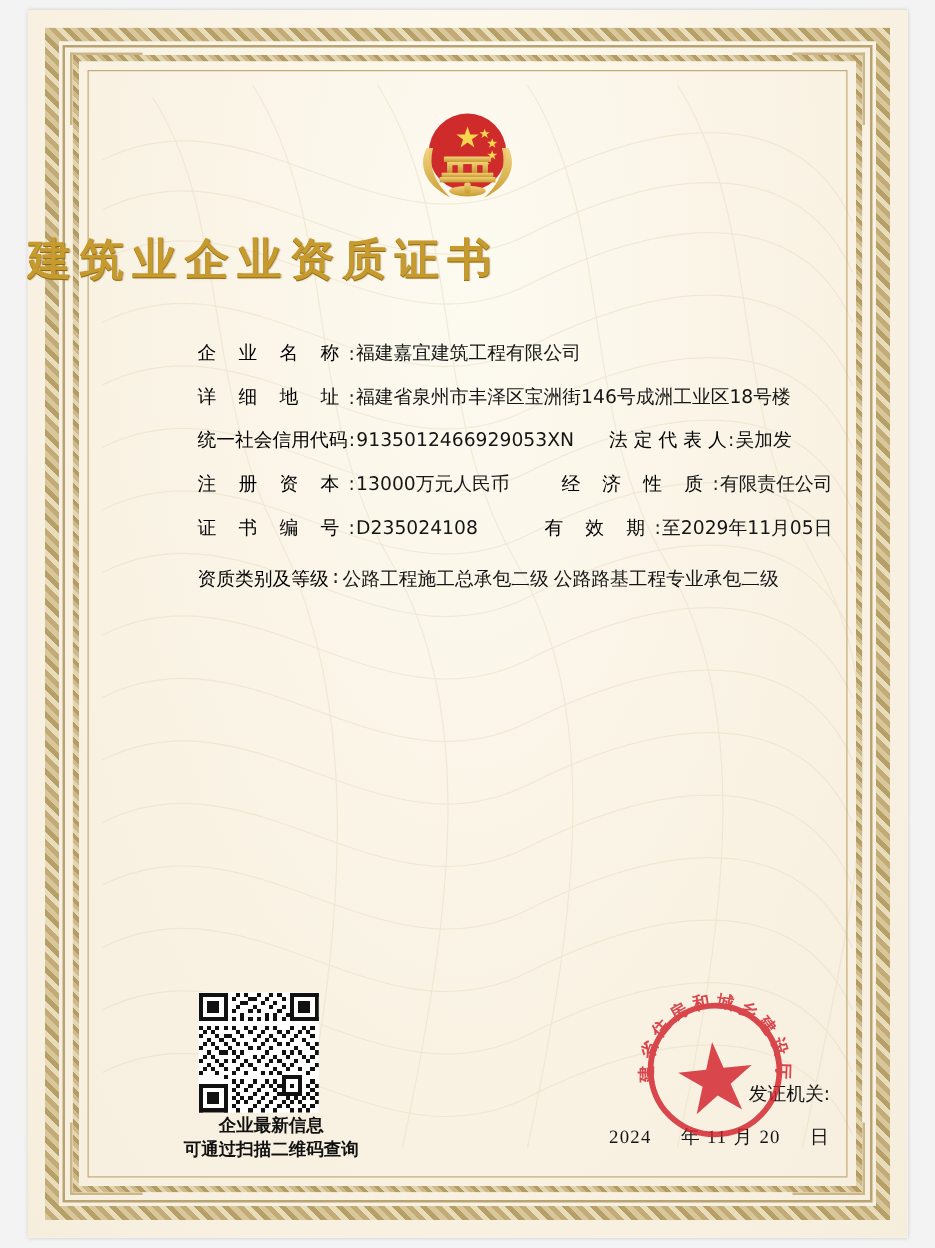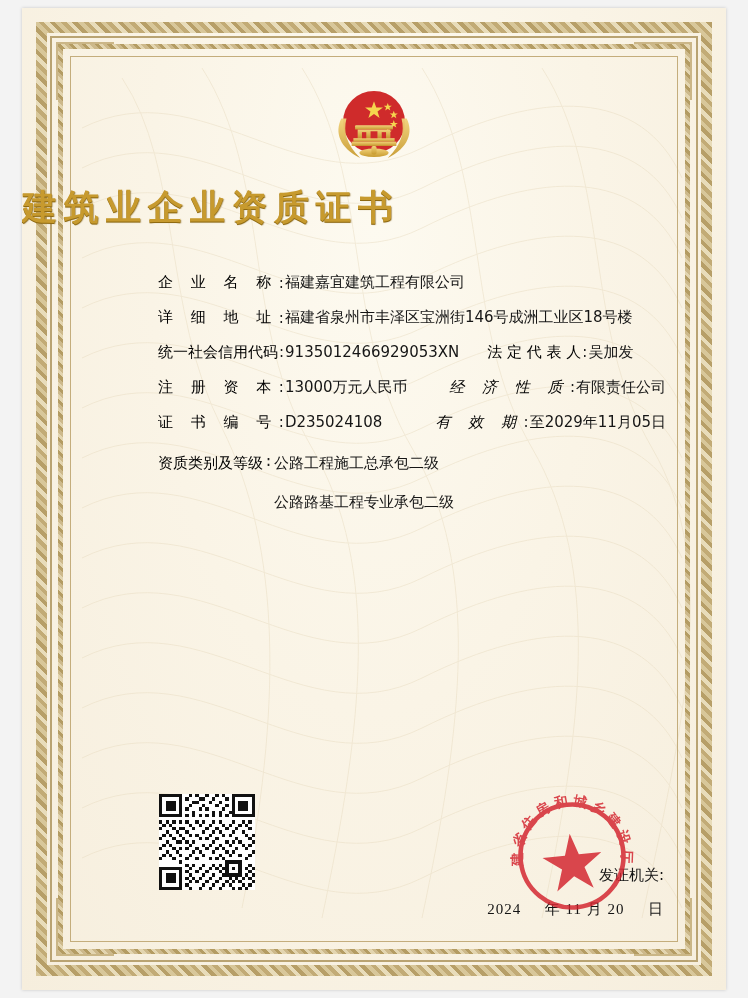--- a/index.html
+++ b/index.html
@@ -130,36 +130,36 @@
     display: flex;
     align-items: center;
     margin-bottom: 16px;
     white-space: nowrap;
   }
   .lbl {
     color: #000;
     letter-spacing: 0;
   }
   .lbl.sp1 { letter-spacing: 6.5px; }
-  .lbl.sp2 { letter-spacing: 6.5px; font-style: italic; }
+  .lbl.sp2 { letter-spacing: 6.5px; }
   .val {
     color: #151515;
   }
   .colon { padding: 0 1px; }
   .gap-md { display: inline-block; width: 26px; }
   .row .half-left { display: flex; align-items: baseline; }
   .row .half-right { display: flex; align-items: baseline; padding-left: 28px; }
 
   .qual-row {
     display: flex;
     align-items: flex-start;
     margin-top: 22px;
     font-family: Liberation Mono, monospace;
   }
-  .qual-list { display: flex; flex-direction: column; gap: 20px; }
+  .qual-list { display: flex; flex-direction: row; gap: 4px; }
 
   
   .qr {
     position: absolute;
     left: 137px;
     top: 786px;
     width: 96px;
     height: 96px;
     background: #fff;
   }
@@ -606,20 +606,22 @@
         <rect x="15" y="28" width="1" height="1"></rect>
           <rect x="18" y="28" width="1" height="1"></rect>
         <rect x="22" y="28" width="1" height="1"></rect>
           <rect x="24" y="28" width="1" height="1"></rect>
         <rect x="26" y="28" width="1" height="1"></rect>
       </g>
     </svg>
   </div>
 
   <div class="qr-note">
+    <div>企业最新信息</div>
+    <div>可通过扫描二维码查询</div>
   </div>
 
   <div class="issuer">
     <span>发证机关</span><span>:</span>
   </div>
 
   <div class="issue-date">
     <span>2024</span>
     <span class="sep"></span>
     <span>年</span>

